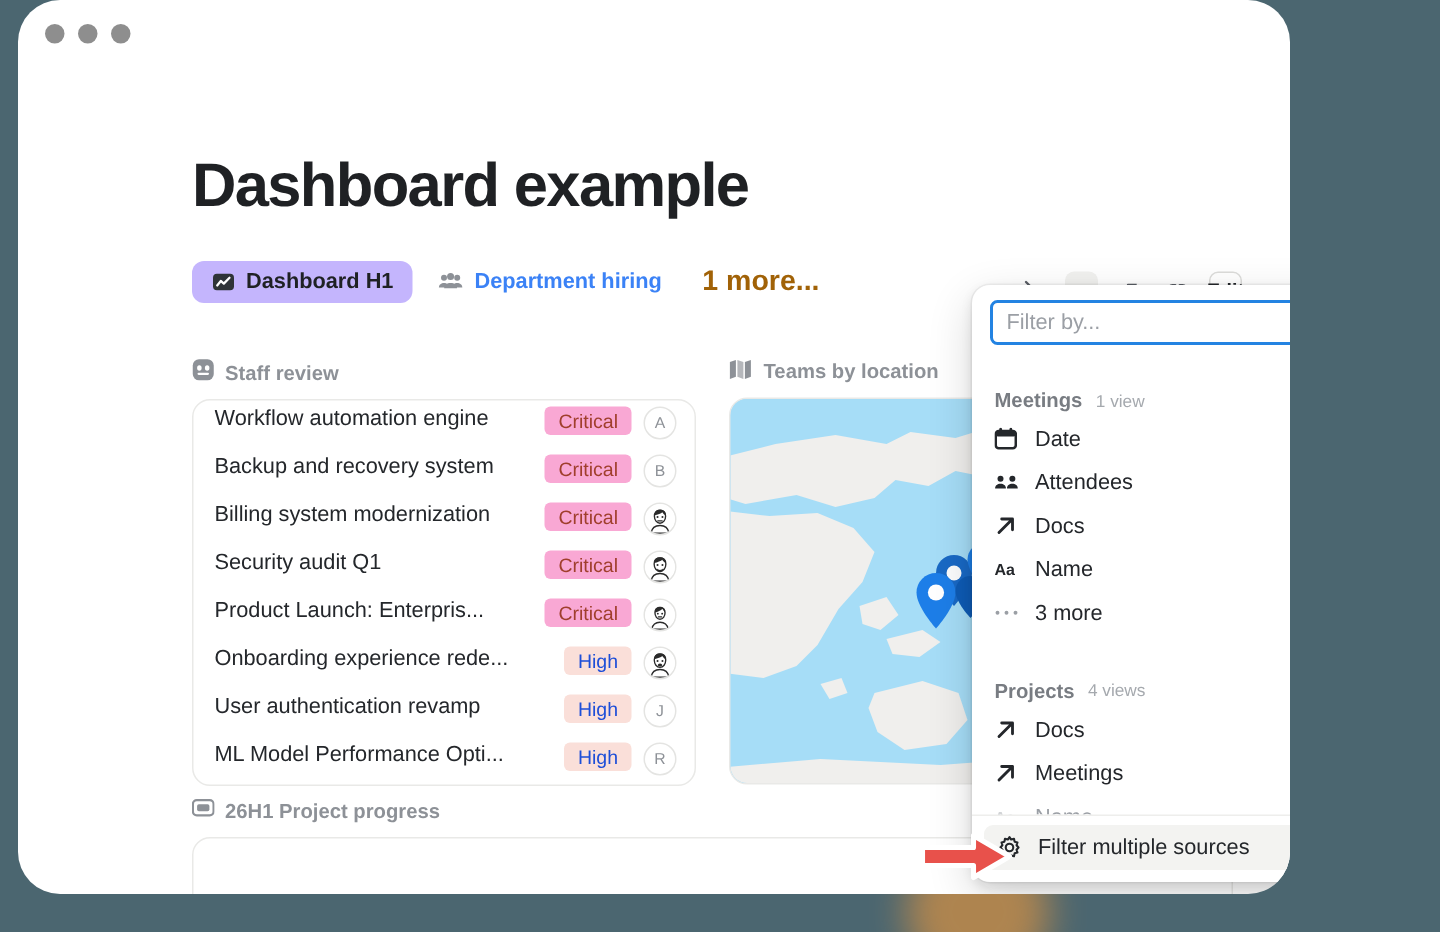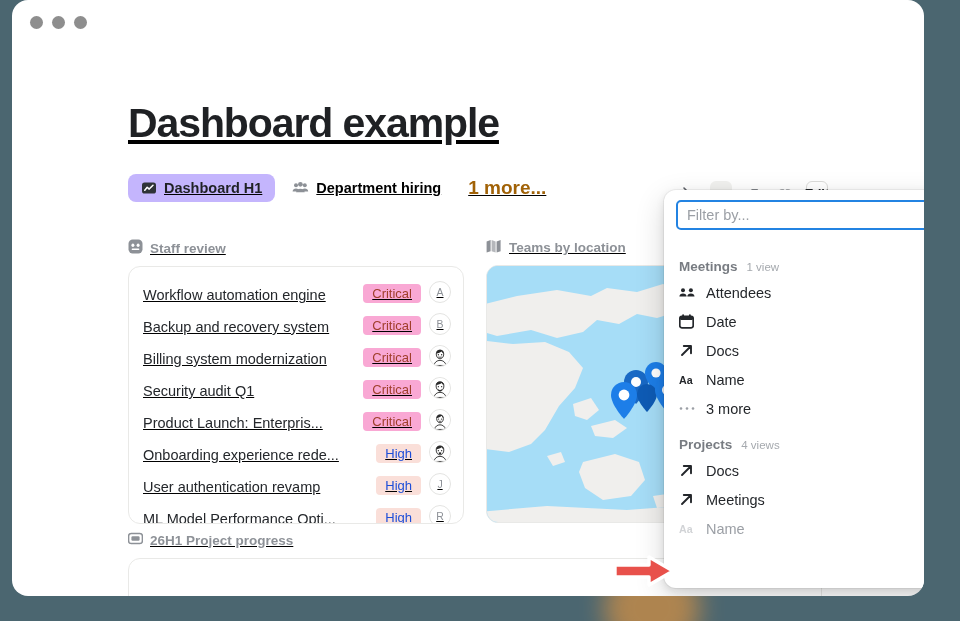--- a/index.html
+++ b/index.html
@@ -27,26 +27,25 @@
     background: #c08a4a;
     filter: blur(12px);
     opacity: .85;
   }
 
   
   .window {
     position: absolute;
     left: 12px;
     top: 0;
-    width: 912px;
+    width: 848px;
     height: 596px;
     background: #ffffff;
-    border-radius: 16px;
+    border-radius: 28px;
     overflow: hidden;
-    text-decoration: underline;
   }
 
   .titlebar {
     height: 44px;
     display: flex;
     align-items: center;
     padding-left: 18px;
     gap: 9px;
   }
   .dot {
@@ -77,21 +76,21 @@
     margin-top: 24px;
   }
   .tab {
     display: flex;
     align-items: center;
     gap: 7px;
     padding: 6px 13px;
     border-radius: 8px;
     font-size: 14.5px;
     font-weight: 600;
-    color: #000000;
+    color: #3b82f6;
     white-space: nowrap;
   }
   .tab.active {
     background: #c4b5fd;
     color: #1f2124;
   }
   .tab-more {
     font-size: 19px;
     font-weight: 600;
     color: #a16207;
@@ -124,21 +123,21 @@
     border: 1px solid #e9e9e7;
     border-radius: 12px;
     background: #fff;
     overflow: hidden;
   }
 
   .staff-card { height: 258px; padding: 4px 0 0 0; }
 
   .row {
     display: flex;
-    align-items: flex-end;
+    align-items: flex-start;
     height: 32px;
     padding: 0 12px 0 14px;
     gap: 8px;
   }
   .row-title {
     flex: 1;
     font-size: 14.5px;
     color: #24272b;
     white-space: nowrap;
     overflow: hidden;
@@ -217,21 +216,21 @@
     border: 1px solid #dcdcda;
     padding: 0 9px;
     font-weight: 600;
     color: #24272b;
     background:#fff;
   }
 
   
   .popover {
     position: absolute;
-    left: 652px;
+    left: 636px;
     top: 190px;
     width: 288px;
     height: 398px;
     background: #ffffff;
     border-radius: 12px;
     box-shadow: 0 0 0 1px rgba(15,15,15,.05),
                 0 10px 30px rgba(15,15,15,.16),
                 0 3px 8px rgba(15,15,15,.10);
     z-index: 10;
     padding: 10px 0 0 0;
@@ -597,44 +596,44 @@
 
     <div class="pop-body">
 
       <div class="group-head">
         <span class="group-name">Meetings</span>
         <span class="group-meta">1 view</span>
       </div>
 
       <div class="pop-item">
         <span class="pi-ico">
+          <svg width="15" height="15" viewBox="0 0 15 15" fill="currentColor">
+            <rect x="0.8" y="2.4" width="13.4" height="11.4" rx="2" fill="none" stroke="currentColor" stroke-width="1.7"></rect>
+            <rect x="0.8" y="2.4" width="13.4" height="3.6" rx="1.4"></rect>
+            <rect x="3.2" y="0.2" width="1.8" height="3.4" rx=".9"></rect>
+            <rect x="10" y="0.2" width="1.8" height="3.4" rx=".9"></rect>
+          </svg>
+        </span>
+        <span>Date</span>
+      </div>
+
+      <div class="pop-item">
+        <span class="pi-ico">
           <svg width="16" height="14" viewBox="0 0 16 14" fill="currentColor">
             <circle cx="4" cy="4.2" r="2"></circle>
             <circle cx="11.9" cy="4.2" r="2"></circle>
             <path d="M0.4 10.6c0-2 1.6-3.1 3.6-3.1s3.6 1.1 3.6 3.1z"></path>
             <path d="M8.3 10.6c0-2 1.6-3.1 3.6-3.1s3.6 1.1 3.6 3.1z"></path>
           </svg>
         </span>
         <span>Attendees</span>
       </div>
 
       <div class="pop-item">
         <span class="pi-ico">
-          <svg width="15" height="15" viewBox="0 0 15 15" fill="currentColor">
-            <rect x="0.8" y="2.4" width="13.4" height="11.4" rx="2" fill="none" stroke="currentColor" stroke-width="1.7"></rect>
-            <rect x="0.8" y="2.4" width="13.4" height="3.6" rx="1.4"></rect>
-            <rect x="3.2" y="0.2" width="1.8" height="3.4" rx=".9"></rect>
-            <rect x="10" y="0.2" width="1.8" height="3.4" rx=".9"></rect>
-          </svg>
-        </span>
-        <span>Date</span>
-      </div>
-
-      <div class="pop-item">
-        <span class="pi-ico">
           <svg width="15" height="15" viewBox="0 0 15 15" fill="none" stroke="currentColor" stroke-width="1.9" stroke-linecap="round" stroke-linejoin="round">
             <path d="M3 12L12 3M4.8 3H12v7.2"></path>
           </svg>
         </span>
         <span>Docs</span>
       </div>
 
       <div class="pop-item">
         <span class="pi-ico">
           <svg width="18" height="13" viewBox="0 0 18 13">
@@ -648,21 +647,21 @@
         <span class="pi-ico">
           <svg width="16" height="5" viewBox="0 0 16 5" fill="#9b9fa5">
             <circle cx="2" cy="2.5" r="1.3"></circle>
               <circle cx="8" cy="2.5" r="1.3"></circle>
               <circle cx="14" cy="2.5" r="1.3"></circle>
           </svg>
         </span>
         <span>3 more</span>
       </div>
 
-      <div class="group-head" style="margin-top:9px;align-items:center;">
+      <div class="group-head" style="margin-top:25px;align-items:center;">
         <span class="group-name">Projects</span>
         <span class="group-meta">4 views</span>
       </div>
 
       <div class="pop-item">
         <span class="pi-ico">
           <svg width="15" height="15" viewBox="0 0 15 15" fill="none" stroke="currentColor" stroke-width="1.9" stroke-linecap="round" stroke-linejoin="round">
             <path d="M3 12L12 3M4.8 3H12v7.2"></path>
           </svg>
         </span>
@@ -682,20 +681,31 @@
         <span class="pi-ico">
           <svg width="18" height="13" viewBox="0 0 18 13">
             <text x="0" y="11" font-family="'Liberation Sans',sans-serif" font-size="12" font-weight="700" fill="#9b9fa5">Aa</text>
           </svg>
         </span>
         <span>Name</span>
       </div>
 
     </div>
 
+    <div class="pop-footer">
+      <div class="footer-item">
+        <span class="pi-ico">
+          <svg width="16" height="16" viewBox="0 0 16 16" fill="none" stroke="#24272b" stroke-width="1.4">
+            <circle cx="8" cy="8" r="2.5"></circle>
+            <path d="M8 1.1l1.1 1.6 1.9-.5.4 1.9 1.9.5-.6 1.9 1.3 1.5-1.3 1.5.6 1.9-1.9.5-.4 1.9-1.9-.5L8 14.9l-1.1-1.6-1.9.5-.4-1.9-1.9-.5.6-1.9L1.9 8l1.4-1.5-.6-1.9 1.9-.5.4-1.9 1.9.5z" stroke-linejoin="round"></path>
+          </svg>
+        </span>
+        <span>Filter multiple sources</span>
+      </div>
+    </div>
 
   </div>
 
 </div>
 
 <svg class="arrow-annot" viewBox="0 0 62 34">
   <path d="M2 11 H36 V3 L60 17 L36 31 V23 H2 Z" fill="#e8514b" stroke="#ffffff" stroke-width="3.4" stroke-linejoin="round"></path>
 </svg>
 
 </body></html>

